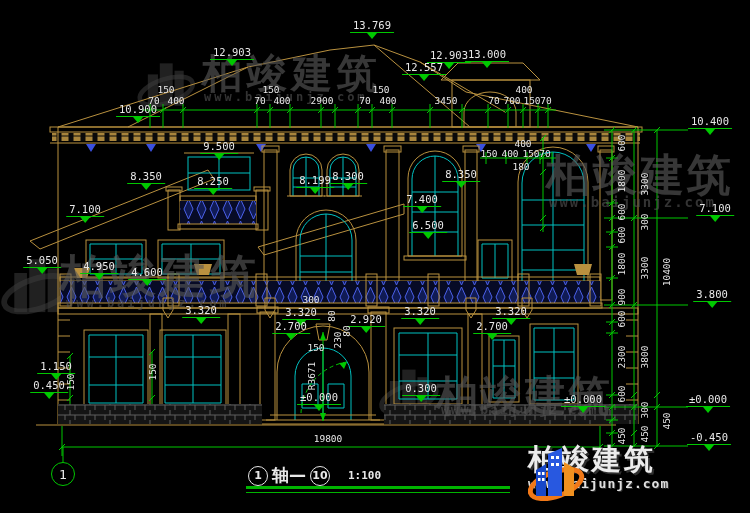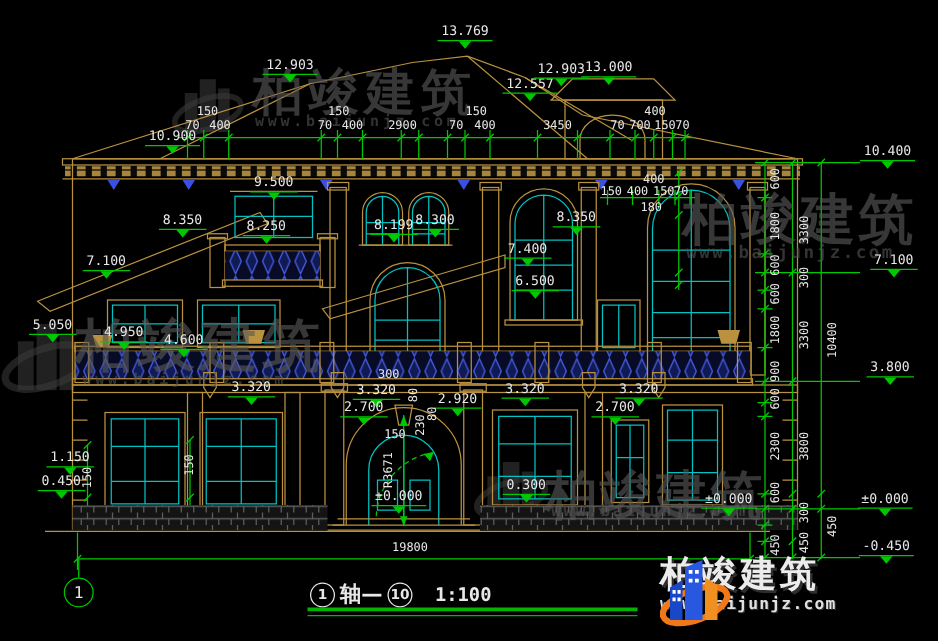--- a/index.html
+++ b/index.html
@@ -28,21 +28,21 @@
   .wm{position:absolute;color:rgba(88,88,88,.62);font-weight:800;white-space:nowrap;
       font-family:"DejaVu Sans",sans-serif;}
   .wmu{position:absolute;color:rgba(82,82,82,.62);font-weight:700;white-space:nowrap;
        font-family:"DejaVu Sans Mono",monospace;}
 
   
   .title{position:absolute;left:246px;top:464px;color:#e8e8e8;font-size:17px;
          font-weight:600;display:flex;align-items:center;gap:2px;white-space:nowrap;}
   .circ{display:inline-flex;align-items:center;justify-content:center;width:18px;height:18px;
         border:1px solid #e8e8e8;border-radius:50%;font-size:11px;font-weight:700;margin:0 2px;}
-  .scale{margin-left:14px;font-size:15px;font-family:"DejaVu Sans Mono",monospace;}
+  .scale{margin-left:14px;font-size:11px;font-family:"DejaVu Sans Mono",monospace;}
   .tl1{position:absolute;left:246px;top:486px;width:264px;height:3px;background:#00b400;}
   .tl2{position:absolute;left:246px;top:492px;width:264px;height:1px;background:#00b400;}
 
   .axis-bubble{position:absolute;left:51px;top:462px;width:22px;height:22px;border:1.5px solid #00c800;
         border-radius:50%;display:flex;align-items:center;justify-content:center;
         color:#e8e8e8;font-size:13px;font-family:"DejaVu Sans Mono",monospace;}
 
   
   .logo{position:absolute;left:528px;top:444px;display:flex;align-items:flex-start;gap:4px;}
   .logo-txt{display:flex;flex-direction:column;}

